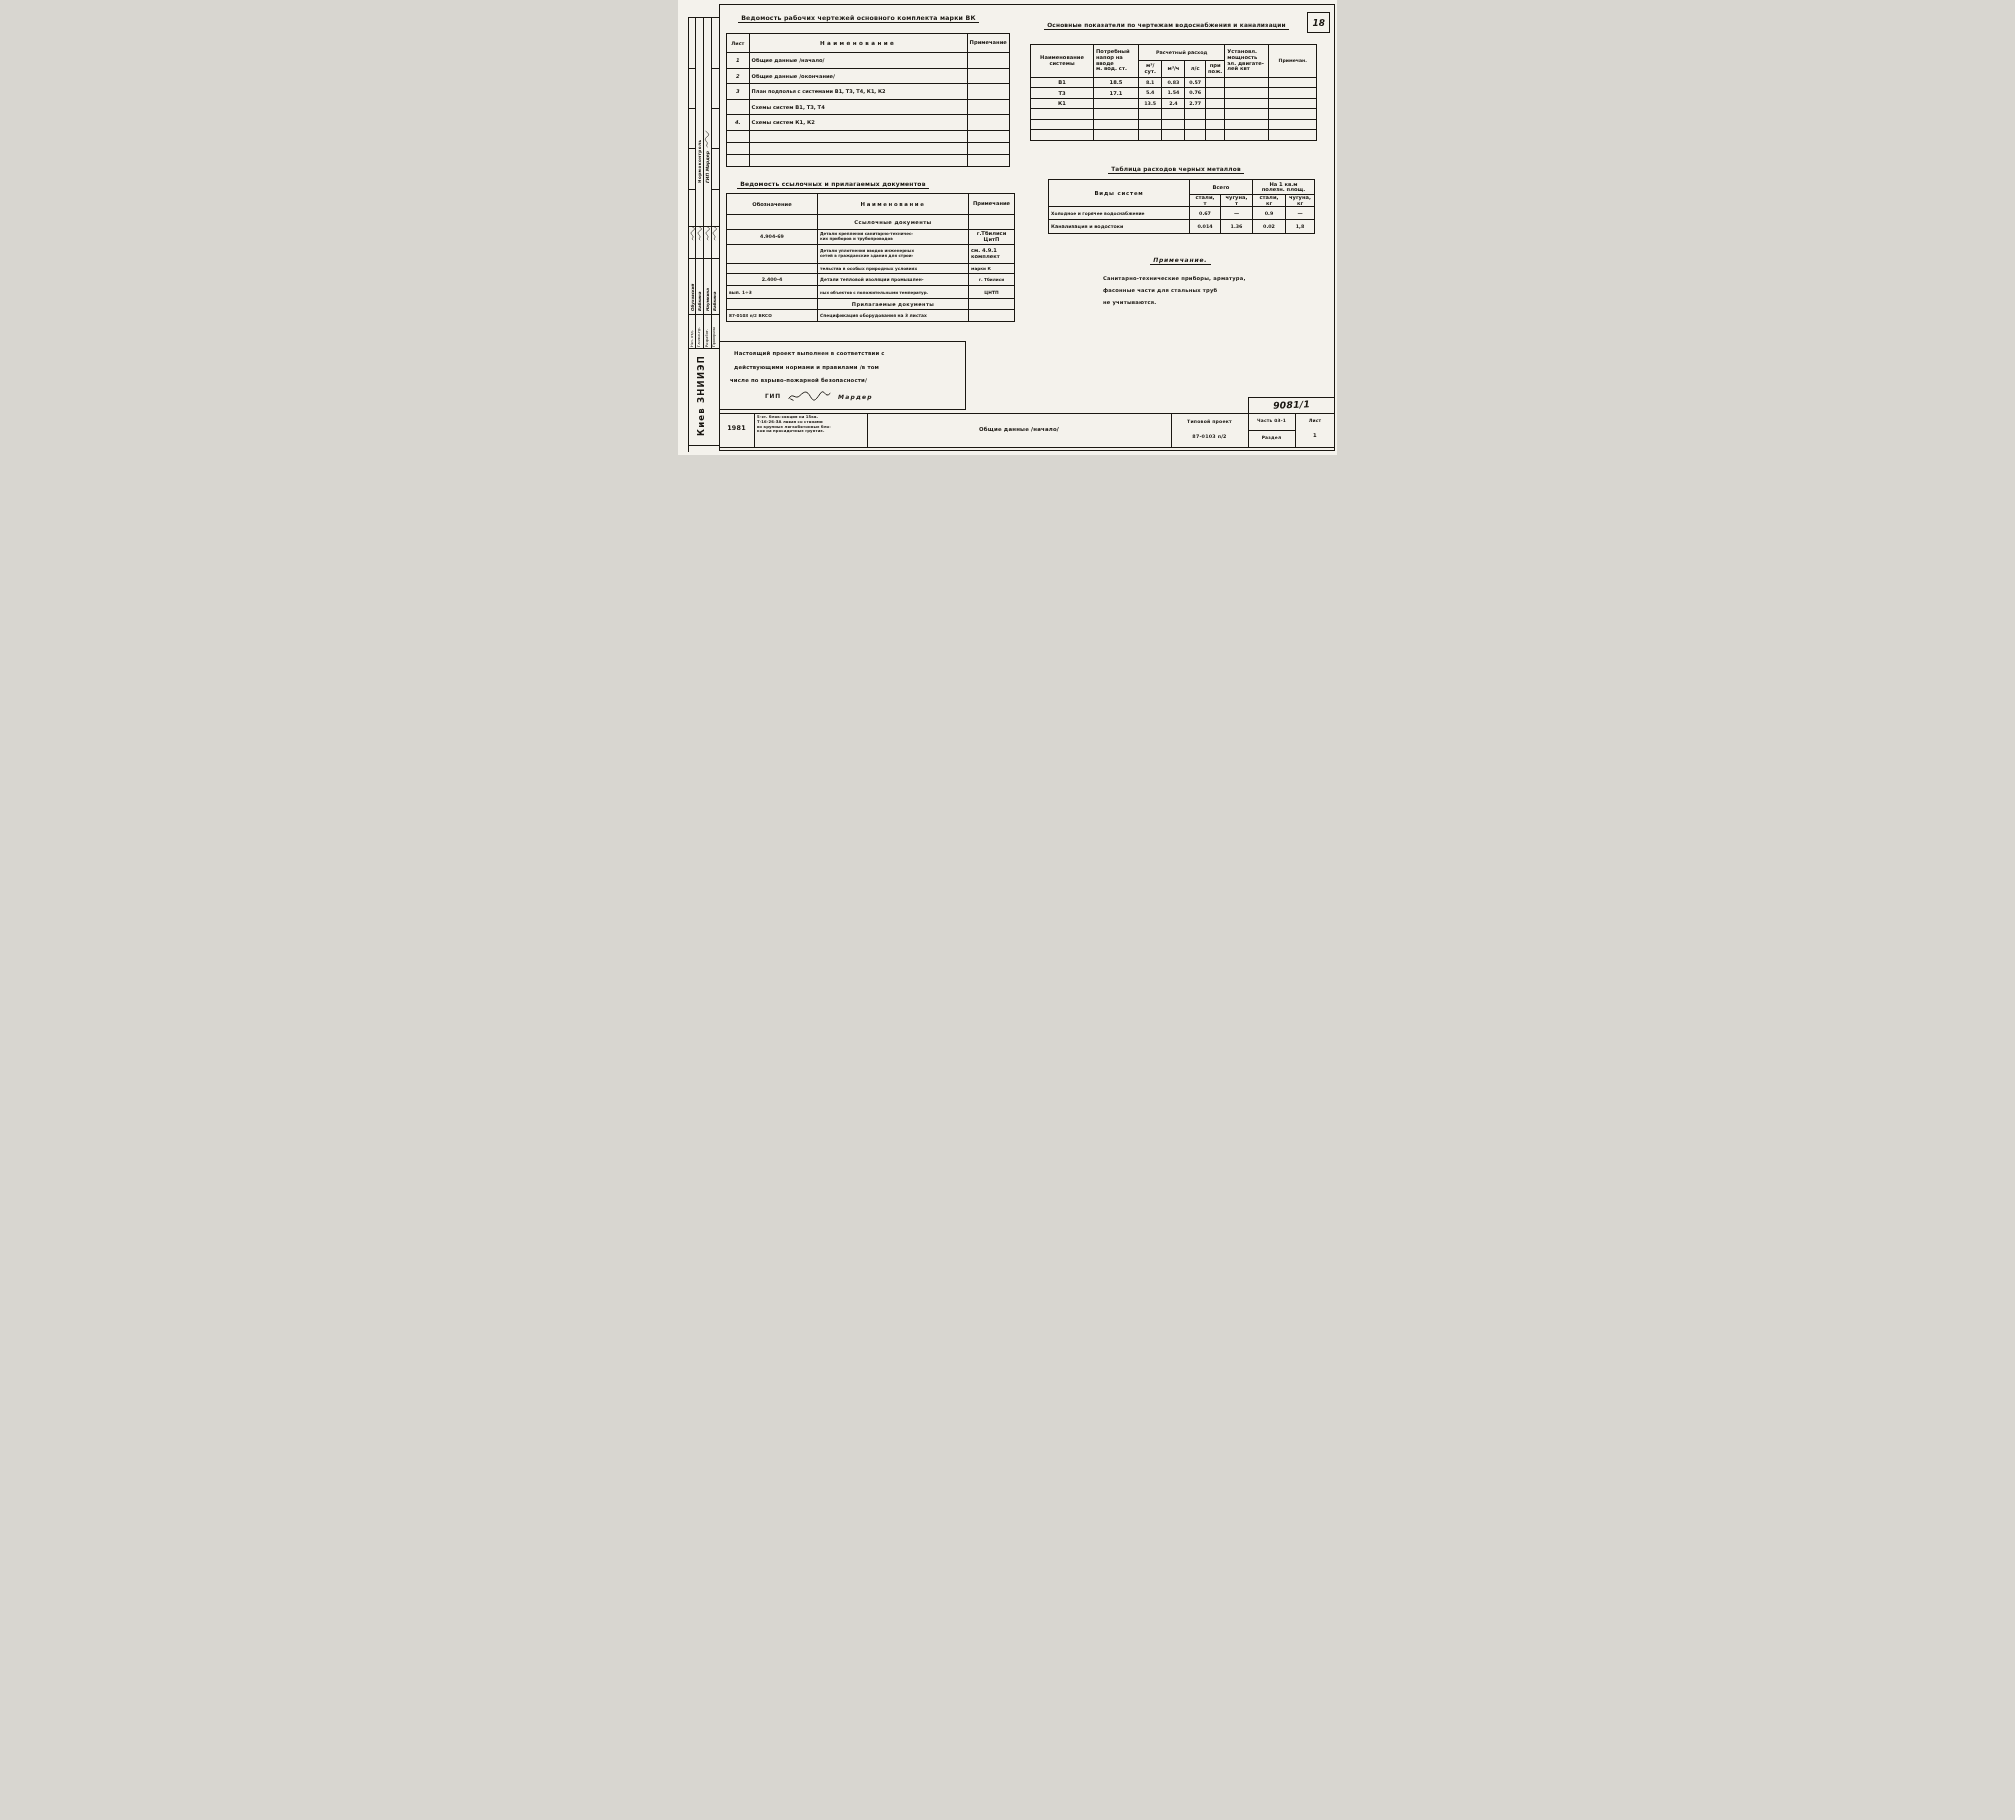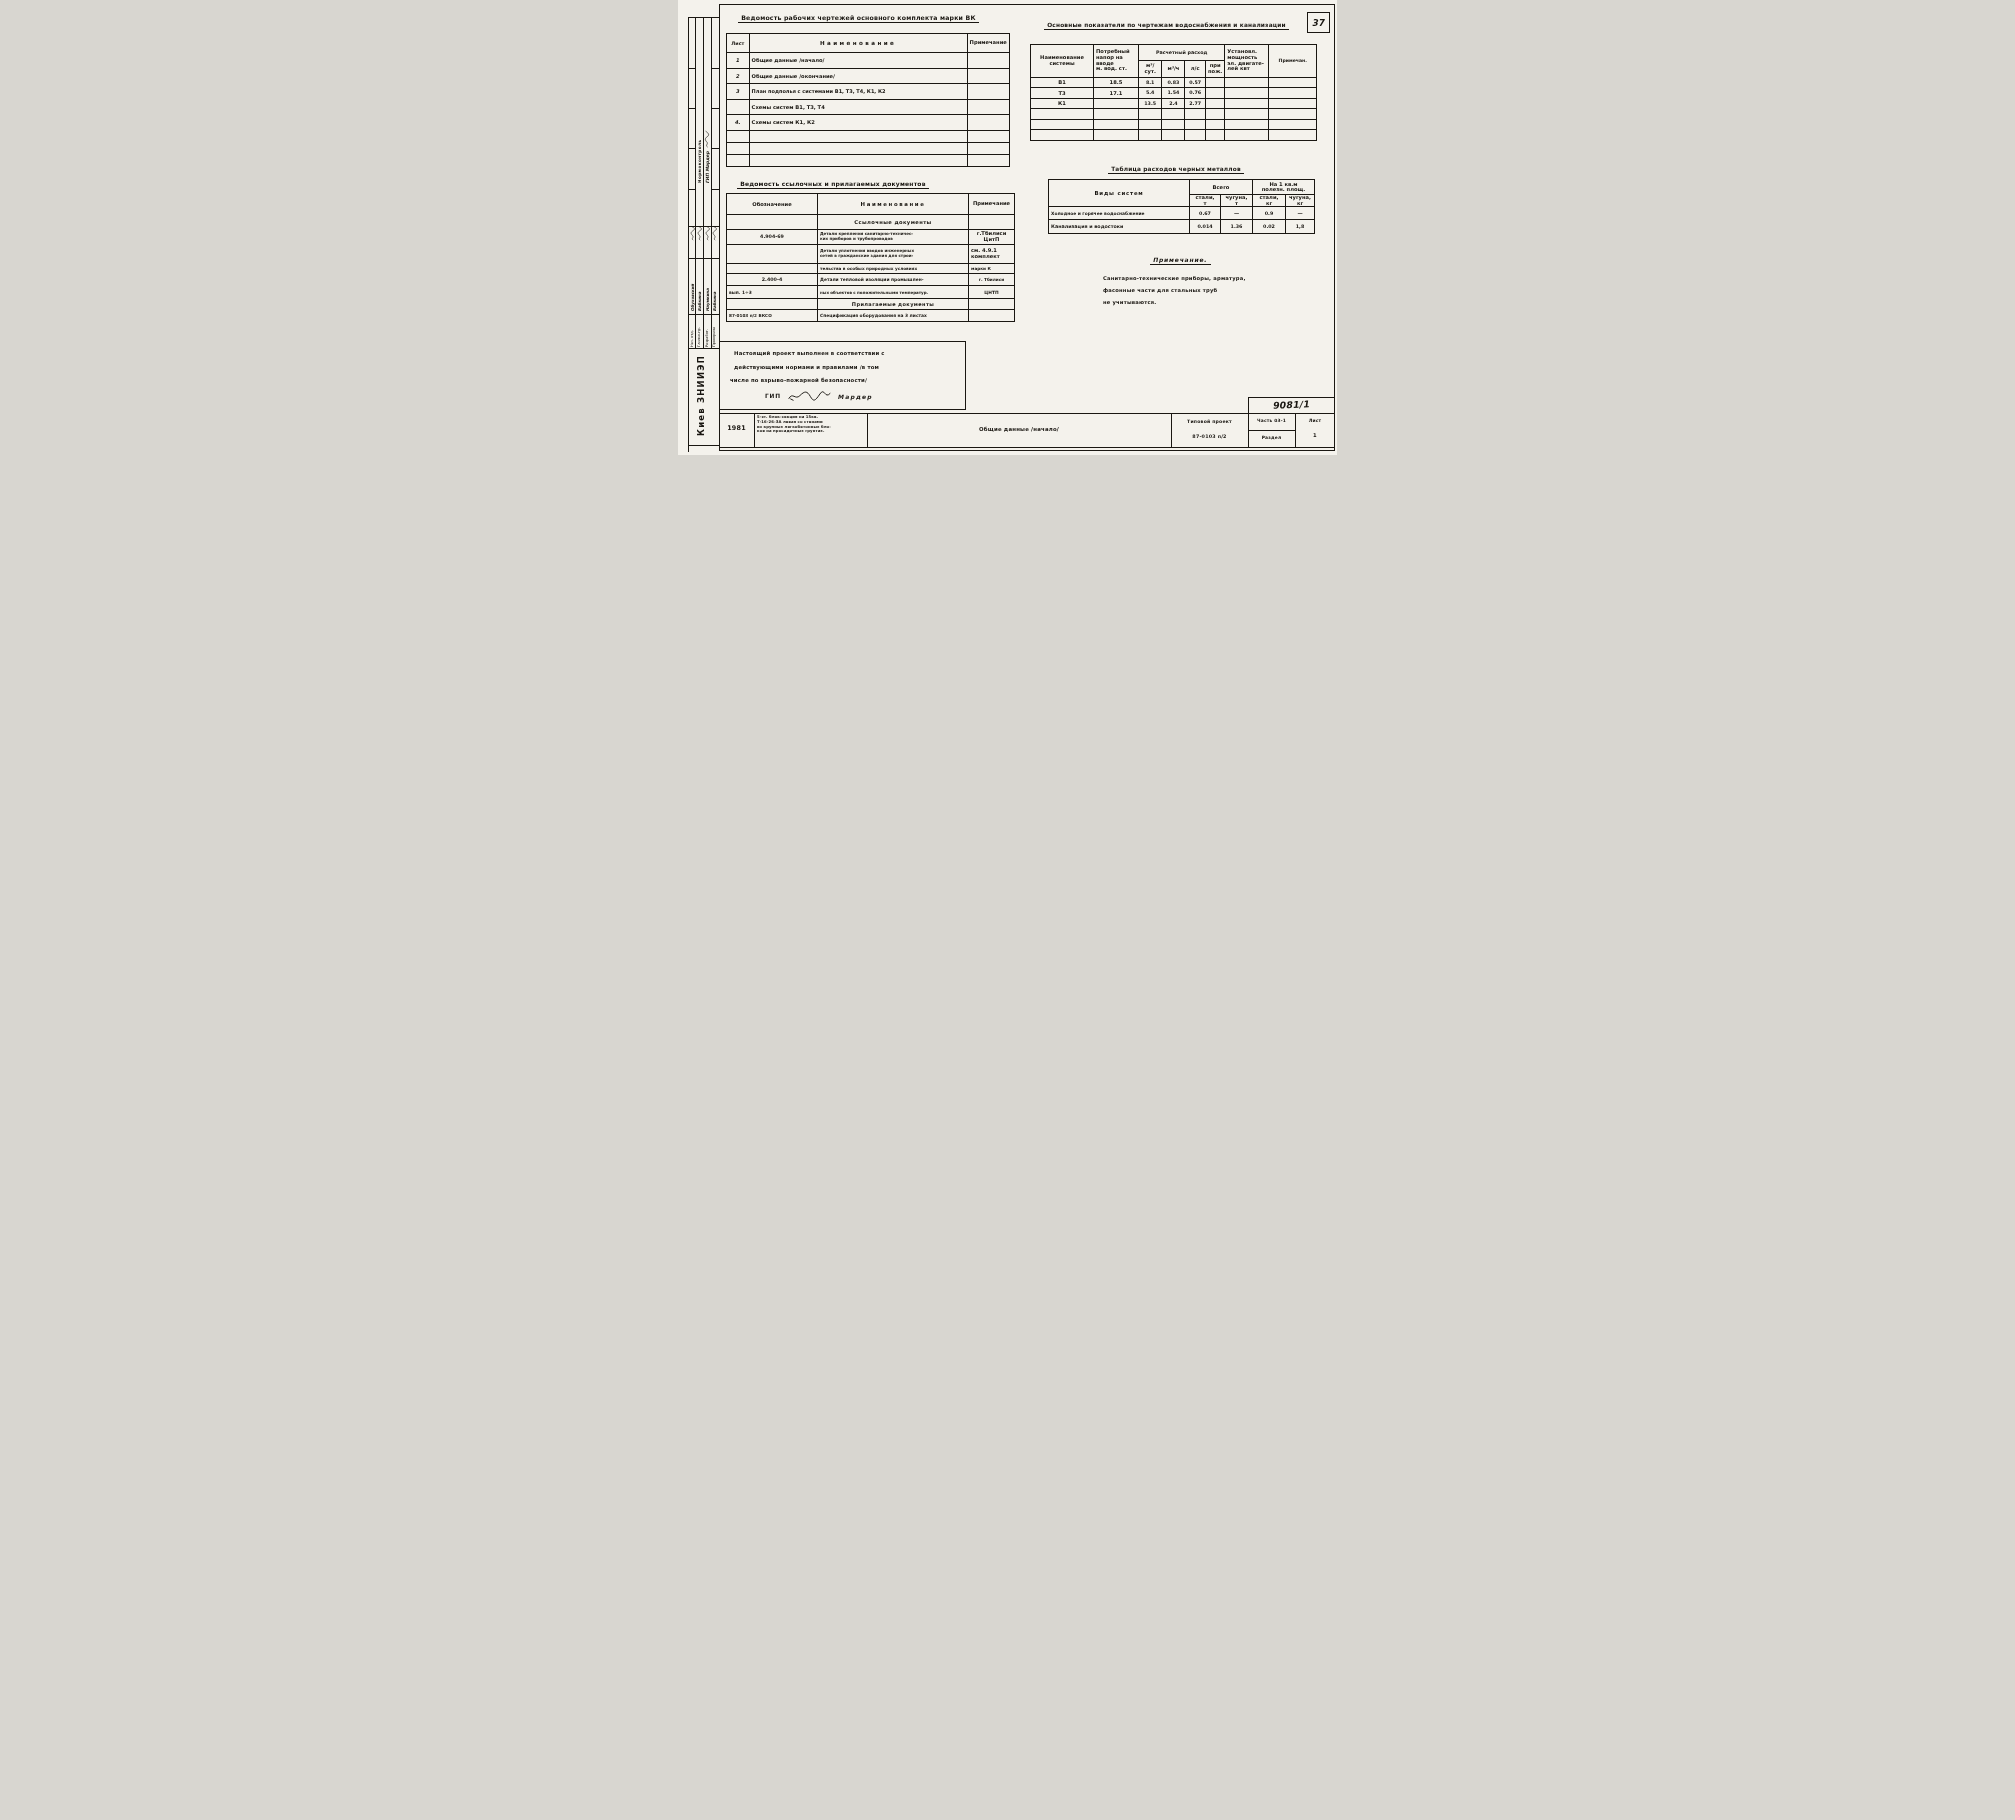--- a/index.html
+++ b/index.html
@@ -92,21 +92,21 @@
     <svg class="sig-svg" width="15.3" height="5.2" viewBox="0 0 38 13">
         <path d="M2 8 C6 2 9 11 14 6 S22 2 26 8 33 11 36 4" fill="none" stroke="#1a1712" stroke-width="1.5"></path>
       </svg>
   </div>
 
   <div class="rot" style="left:13.7px;top:442px;width:93px;height:18.5px;justify-content:center">
     <span style="font-size:8.5px;font-weight:700;letter-spacing:1.2px">Киев ЗНИИЭП</span>
   </div>
 
   <div class="abs" style="left:629px;top:12px;width:23.4px;height:21px;border:1.2px solid var(--ink);display:flex;align-items:center;justify-content:center">
-    <span class="script" style="font-size:8.9px">37</span>
+    <span class="script" style="font-size:8.9px">18</span>
   </div>
 
   <div class="utitle" style="left:60px;top:13.7px;font-size:6.2px">Ведомость рабочих чертежей основного комплекта марки ВК</div>
 
   <table class="sheet" style="left:48px;top:33px">
     <colgroup>
         <col style="width:22.6px">
         <col style="width:218px">
         <col style="width:40px">
       </colgroup>

